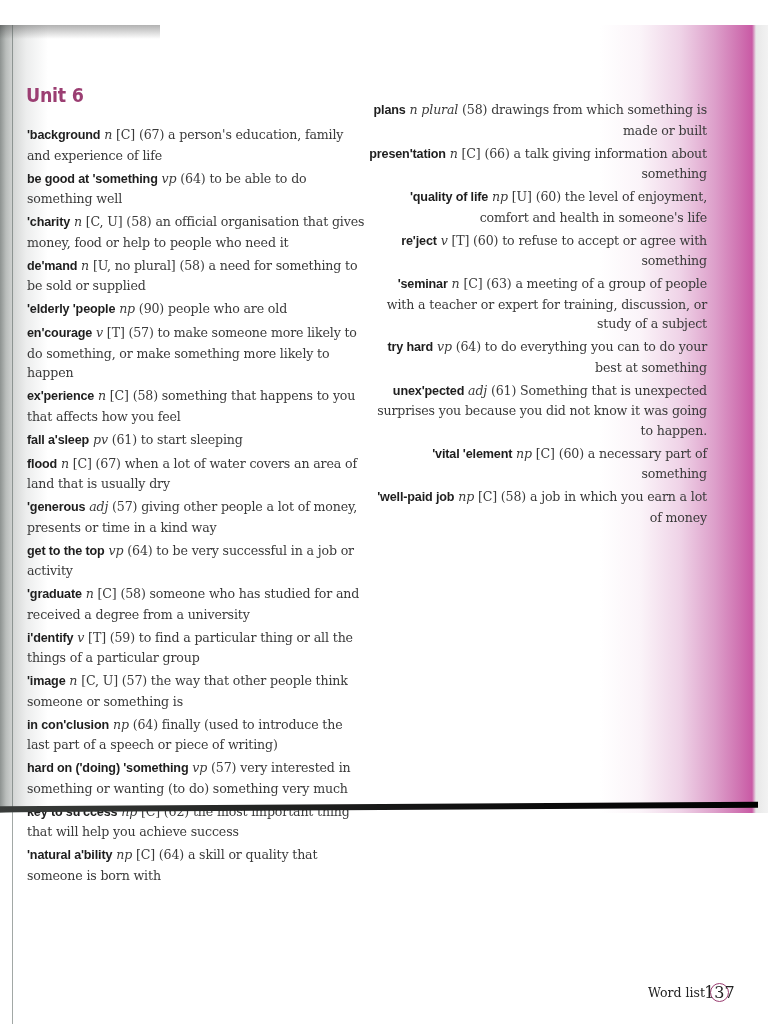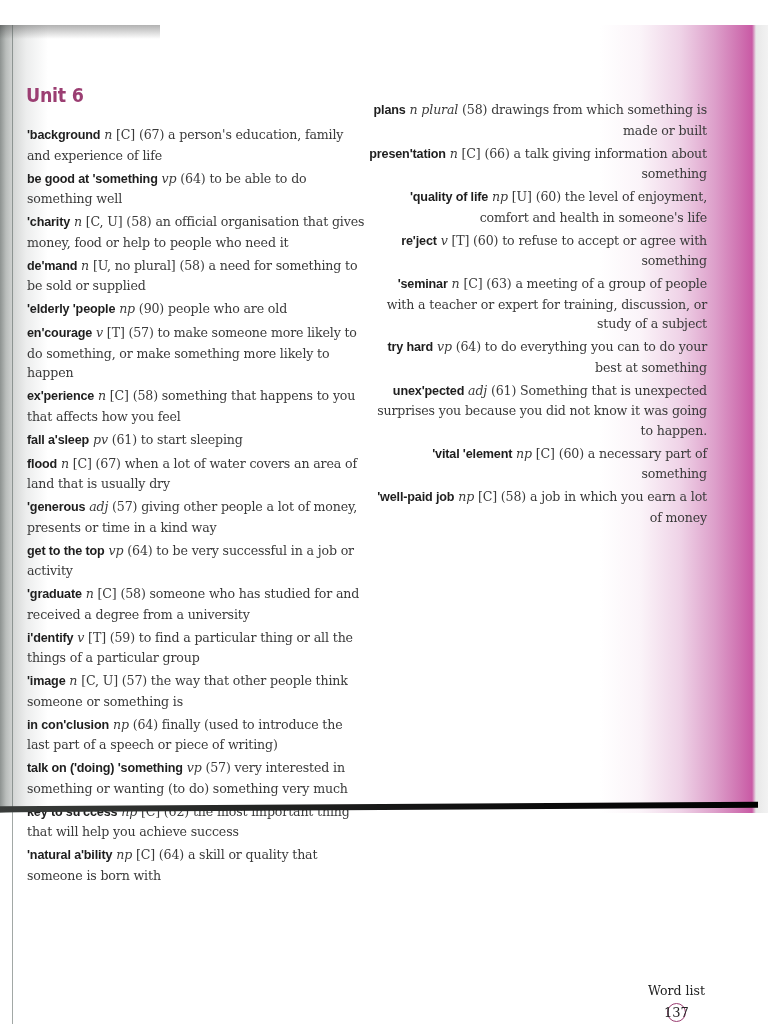--- a/index.html
+++ b/index.html
@@ -46,26 +46,26 @@
   }
   .hw {
     font-family: "Liberation Sans", "DejaVu Sans", sans-serif;
     font-weight: bold; color: #1e1e1e; font-size: 12.6px;
   }
   .pos { font-style: italic; }
   .def-it { }
   .footer {
     position: absolute; left: 648px; top: 958px;
     display: flex; align-items: center; gap: 5px;
-    font-size: 12.5px; color: #222; flex-direction: column;
+    font-size: 12.5px; color: #222;
   }
   .page-badge {
     width: 17px; height: 17px; border: 1.4px solid #9b3e72; border-radius: 50%;
     display: flex; align-items: center; justify-content: center;
-    font-size: 13px; color: #222; background: #fff;
+    font-size: 16px; color: #222; background: #fff;
   }
 </style>
 </head>
 <body>
 
 <div class="page">
   <div class="top-shadow"></div>
   <div class="spine-line"></div>
 
   <div class="unit-title">Unit 6</div>
@@ -79,21 +79,21 @@
     <div class="entry"><span class="hw">en'courage</span> <span class="pos">v</span><span> [T] (57) to make someone more likely to do something, or make something more likely to happen</span></div>
     <div class="entry"><span class="hw">ex'perience</span> <span class="pos">n</span><span> [C] (58) something that happens to you that affects how you feel</span></div>
     <div class="entry"><span class="hw">fall a'sleep</span> <span class="pos">pv</span><span> (61) to start sleeping</span></div>
     <div class="entry"><span class="hw">flood</span> <span class="pos">n</span><span> [C] (67) when a lot of water covers an area of land that is usually dry</span></div>
     <div class="entry"><span class="hw">'generous</span> <span class="pos">adj</span><span> (57) giving other people a lot of money, presents or time in a kind way</span></div>
     <div class="entry"><span class="hw">get to the top</span> <span class="pos">vp</span><span> (64) to be very successful in a job or activity</span></div>
     <div class="entry"><span class="hw">'graduate</span> <span class="pos">n</span><span> [C] (58) someone who has studied for and received a degree from a university</span></div>
     <div class="entry"><span class="hw">i'dentify</span> <span class="pos">v</span><span> [T] (59) to find a particular thing or all the things of a particular group</span></div>
     <div class="entry"><span class="hw">'image</span> <span class="pos">n</span><span> [C, U] (57) the way that other people think someone or something is</span></div>
     <div class="entry"><span class="hw">in con'clusion</span> <span class="pos">np</span><span> (64) finally (used to introduce the last part of a speech or piece of writing)</span></div>
-    <div class="entry"><span class="hw">talk on ('doing) 'something</span> <span class="pos">vp</span><span> (57) very interested in something or wanting (to do) something very much</span></div>
+    <div class="entry"><span class="hw">hard on ('doing) 'something</span> <span class="pos">vp</span><span> (57) very interested in something or wanting (to do) something very much</span></div>
     <div class="entry"><span class="hw">key to su'ccess</span> <span class="pos">np</span><span> [C] (62) the most important thing that will help you achieve success</span></div>
     <div class="entry"><span class="hw">'natural a'bility</span> <span class="pos">np</span><span> [C] (64) a skill or quality that someone is born with</span></div>
   </div>
 
   <div class="col col-right">
     <div class="entry"><span class="hw">plans</span> <span class="pos">n plural</span><span> (58) drawings from which something is made or built</span></div>
     <div class="entry"><span class="hw">presen'tation</span> <span class="pos">n</span><span> [C] (66) a talk giving information about something</span></div>
     <div class="entry"><span class="hw">'quality of life</span> <span class="pos">np</span><span> [U] (60) the level of enjoyment, comfort and health in someone's life</span></div>
     <div class="entry"><span class="hw">re'ject</span> <span class="pos">v</span><span> [T] (60) to refuse to accept or agree with something</span></div>
     <div class="entry"><span class="hw">'seminar</span> <span class="pos">n</span><span> [C] (63) a meeting of a group of people with a teacher or expert for training, discussion, or study of a subject</span></div>

